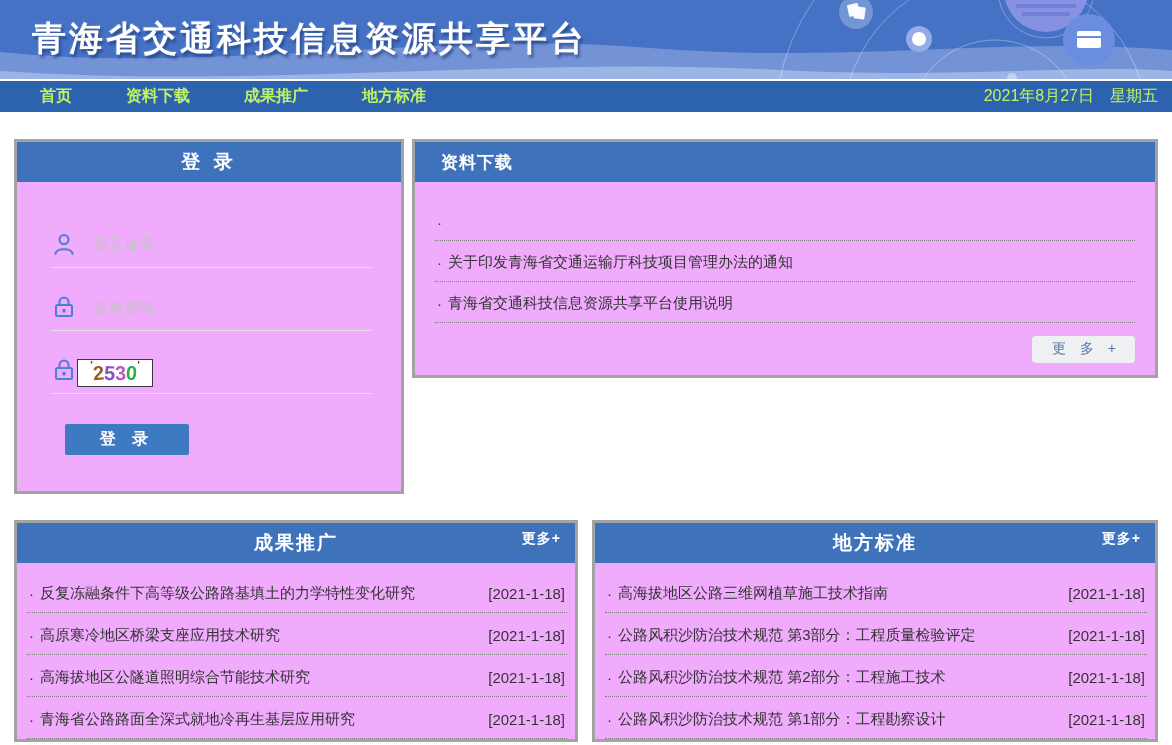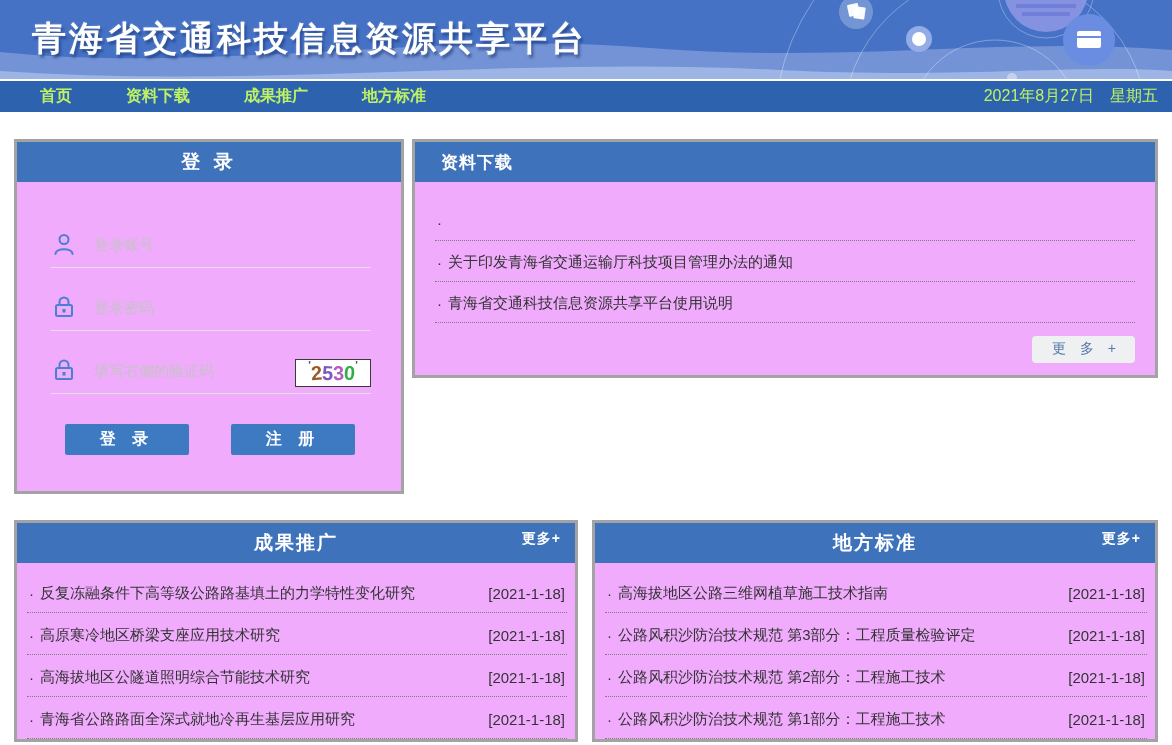--- a/index.html
+++ b/index.html
@@ -155,33 +155,31 @@
           <input type="password" placeholder="登录密码" style="">
         </div>
         <div class="field-row">
           <span class="field-icon">
             <svg width="22" height="24" viewBox="0 0 22 24">
                 <rect x="3" y="10" width="16" height="11" rx="1.5" stroke="#4a7fd4" stroke-width="2" fill="none"></rect>
                 <path d="M6.5,10 V7 a4.5,4.5 0 0 1 9,0 V10" stroke="#4a7fd4" stroke-width="2" fill="none"></path>
                 <rect x="9.5" y="14" width="3" height="3.5" fill="#4a7fd4"></rect>
               </svg>
           </span>
-          <input type="text" placeholder="填写右侧的验证码" style="">
           <div class="captcha-box">
             <span class="tick">'</span>
               <span class="cap-d0">2</span>
               <span class="cap-d1">5</span>
               <span class="cap-d2">3</span>
               <span class="cap-d3">0</span>
               <span class="tick">'</span>
           </div>
         </div>
         <div class="btn-row">
           <button class="btn">登 录</button>
-          <button class="btn">注 册</button>
         </div>
       </div>
     </div>
 
     <div class="panel downloads-panel">
       <div class="panel-head left">资料下载</div>
       <div class="downloads-body">
         <div class="dl-item">
           <span class="bullet">·</span>
         </div>
@@ -263,21 +261,21 @@
         <div class="news-row">
           <span class="news-title">
               <span class="bullet">·</span>
               <span>公路风积沙防治技术规范 第2部分：工程施工技术</span>
             </span>
           <span class="news-date">[2021-1-18]</span>
         </div>
         <div class="news-row">
           <span class="news-title">
               <span class="bullet">·</span>
-              <span>公路风积沙防治技术规范 第1部分：工程施工技术</span>
+              <span>公路风积沙防治技术规范 第1部分：工程勘察设计</span>
             </span>
           <span class="news-date">[2021-1-18]</span>
         </div>
 
       </div>
     </div>
   </div>
 </div>
 
 </body></html>

